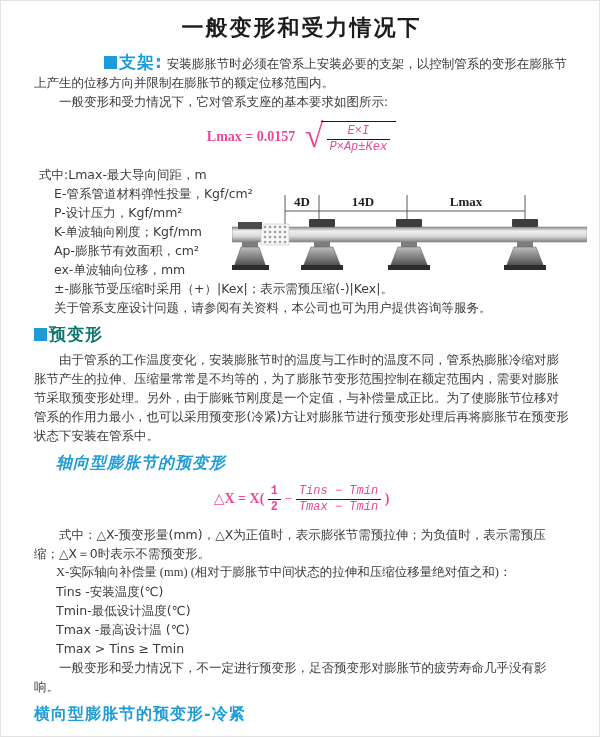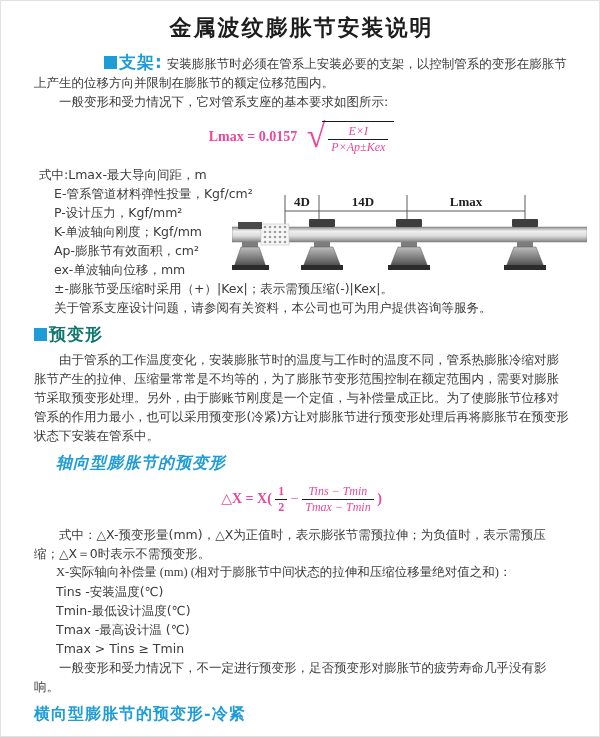--- a/index.html
+++ b/index.html
@@ -72,20 +72,21 @@
     font-size:14px;
   }
   .f-bold{font-weight:bold;}
   .f-it{font-style:italic;}
   .frac{
     display:inline-block;
     text-align:center;
     vertical-align:middle;
     font-size:12px;
     line-height:1.25;
+    font-family:Liberation Mono, monospace;
   }
   .frac .fnum{display:block;border-bottom:1px solid #1a1a1a;padding:0 3px;}
   .frac .fden{display:block;padding:0 3px;}
   .sqrt{display:inline-flex;align-items:flex-start;vertical-align:middle;margin-left:6px;}
   .rad-sign{
     font-size:34px;line-height:30px;font-weight:normal;
     margin-right:-3px;
   }
   .radicand{border-top:1.6px solid #1a1a1a;padding:2px 6px 0 6px;}
 
@@ -108,21 +109,21 @@
     top:24px;
     width:355px;height:102px;
   }
 </style>
 </head>
 <body>
 
 <div class="page">
   <div class="content">
 
-    <h1 class="doc-title">金属波纹膨胀节安装说明</h1>
+    <h1 class="doc-title">一般变形和受力情况下</h1>
 
     <p class="indent2"><span class="sec-head-inline"><span class="sq"></span><span>支架:</span></span><span>安装膨胀节时必须在管系上安装必要的支架，以控制管系的变形在膨胀节上产生的位移方向并限制在膨胀节的额定位移范围内。</span></p>
 
     <p class="indent2">一般变形和受力情况下，它对管系支座的基本要求如图所示:</p>
 
     <div class="formula">
       <span class="f-bold">Lmax = 0.0157</span>
       <span class="sqrt">
         <span class="rad-sign">√</span>
         <span class="radicand">

